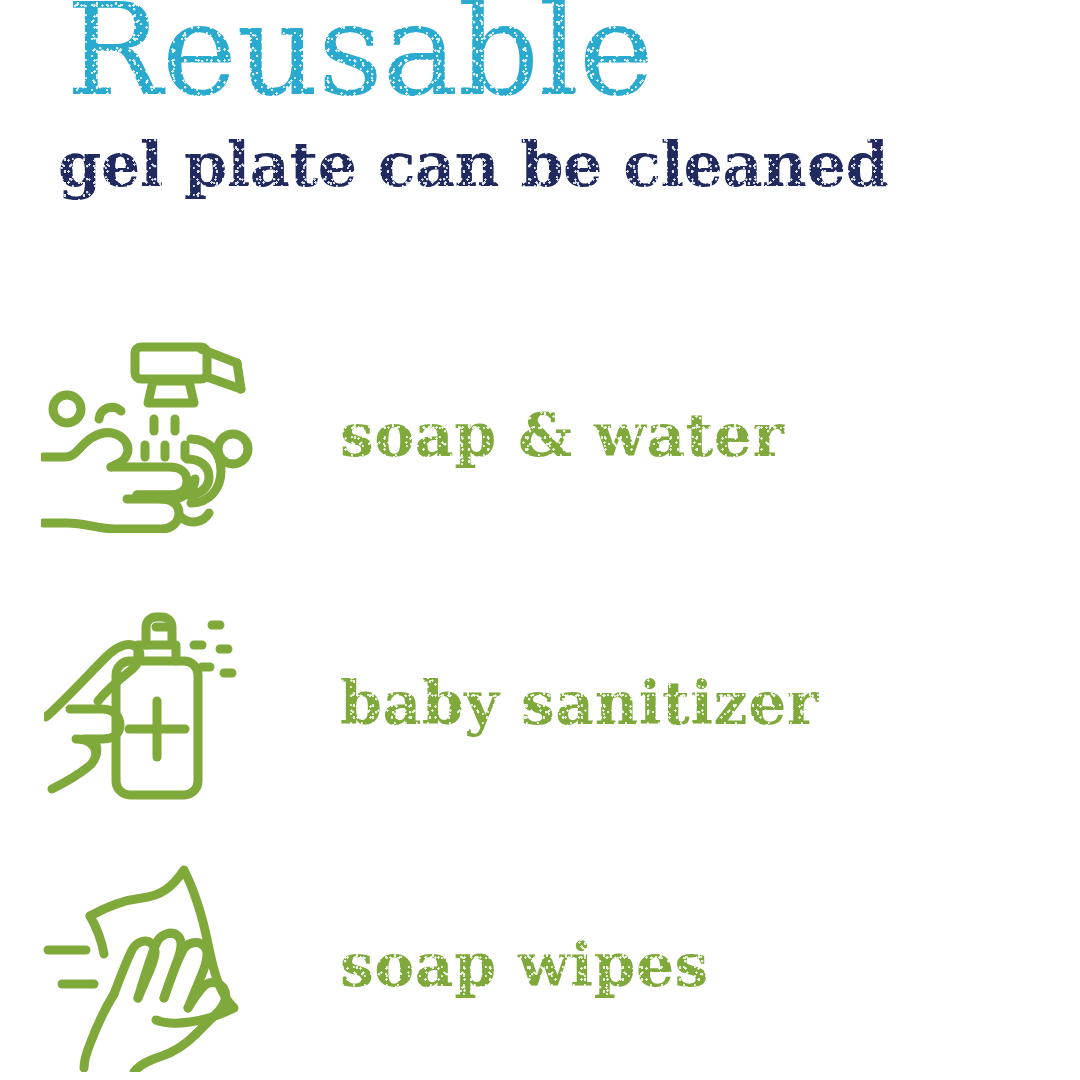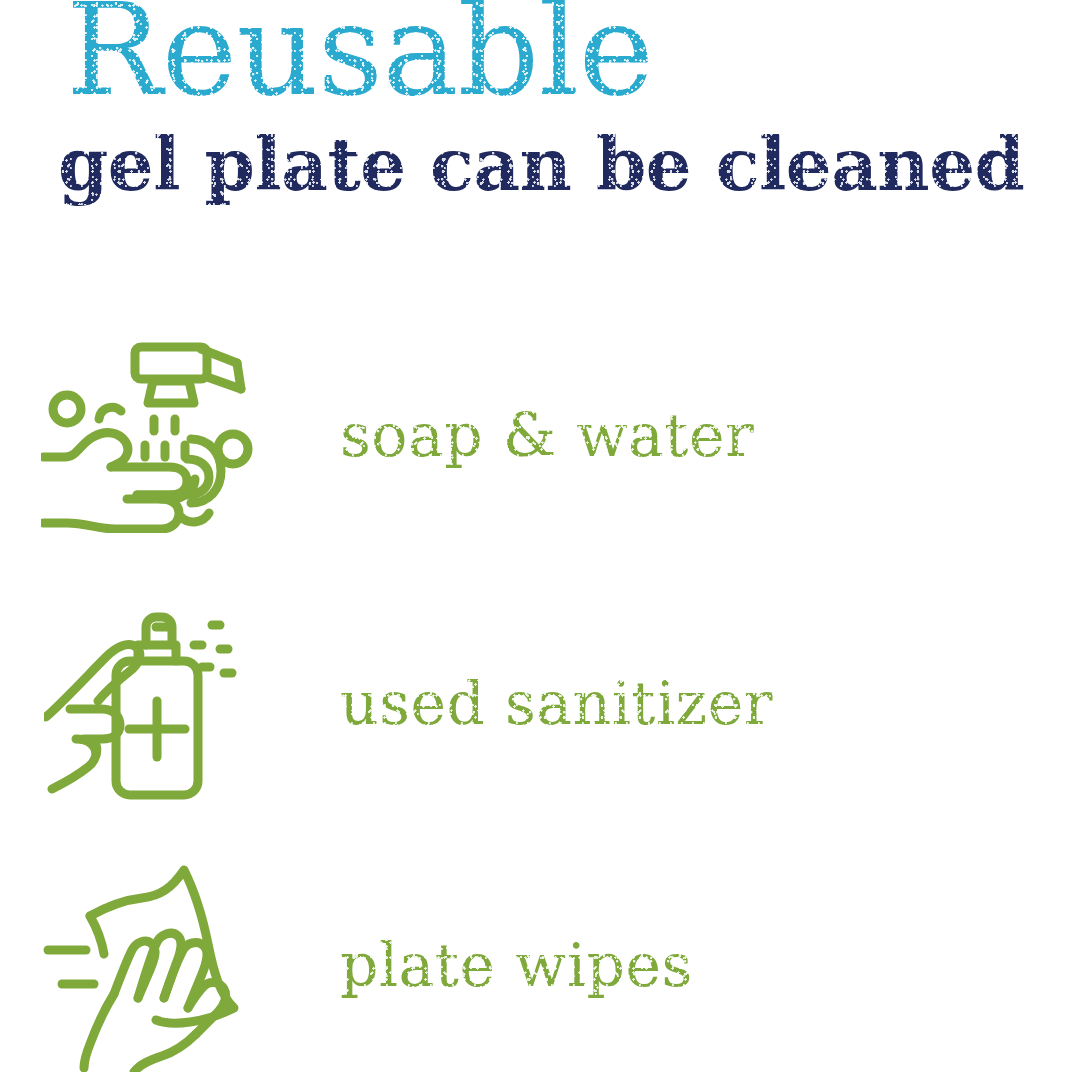--- a/index.html
+++ b/index.html
@@ -46,21 +46,21 @@
   }
 
   .subtitle {
     position: absolute;
     left: 58px;
     top: 128px;
     width: 985px;
     color: #202A5E;
     font-family: "DejaVu Serif", "Liberation Serif", serif;
     font-weight: 700;
-    font-size: 72px;
+    font-size: 62px;
     line-height: 74px;
     letter-spacing: -0.5px;
   }
   .subtitle .line {
     display: block;
     white-space: nowrap;
   }
 
   
   .distress {
@@ -116,21 +116,21 @@
     align-items: center;
     justify-content: center;
   }
   .row-icon svg { display: block; }
 
   .row-label {
     flex: 0 0 auto;
     margin-left: 78px;
     color: #80A93C;
     font-family: "DejaVu Serif", "Liberation Serif", serif;
-    font-weight: 400;
+    font-weight: 700;
     font-size: 60px;
     letter-spacing: 0.5px;
     line-height: 1;
     white-space: nowrap;
   }
 </style>
 </head>
 <body>
 
 <div id="poster">
@@ -222,21 +222,21 @@
                    C76 74 62 86 54 96"></path>
 
           <path d="M26 104 L58 104 C70 104 76 112 76 120 C76 128 70 134 58 134 L40 134"></path>
 
           <path d="M32 134 C44 134 52 140 52 150"></path>
 
           <path d="M8 184 C24 176 34 170 44 162 C52 156 54 146 52 140"></path>
         </svg>
       </div>
       <div class="row-label">
-        <span class="distress">used sanitizer</span>
+        <span class="distress">baby sanitizer</span>
       </div>
     </div>
 
     <div class="row row-3">
       <div class="row-icon">
         <svg width="218" height="214" viewBox="0 0 218 214" fill="none" stroke="#80A93C" stroke-width="9" stroke-linecap="round" stroke-linejoin="round">
 
           <path d="M52 58 C70 48 86 42 104 40 C122 38 134 30 146 12
                    C156 32 164 56 170 86 C176 116 182 136 196 150
                    C180 158 166 162 152 164 C138 166 128 166 118 162"></path>
@@ -256,18 +256,18 @@
 
           <path d="M150 150 C156 140 162 132 166 128 C172 122 182 124 186 131
                    C190 138 186 148 180 154 L158 176"></path>
 
           <path d="M76 136 C66 152 58 170 52 186 C48 196 46 204 46 210"></path>
 
           <path d="M158 176 C148 186 136 194 124 198 C112 202 102 206 96 214"></path>
         </svg>
       </div>
       <div class="row-label">
-        <span class="distress">plate wipes</span>
+        <span class="distress">soap wipes</span>
       </div>
     </div>
 
   </div>
 </div>
 
 </body></html>

